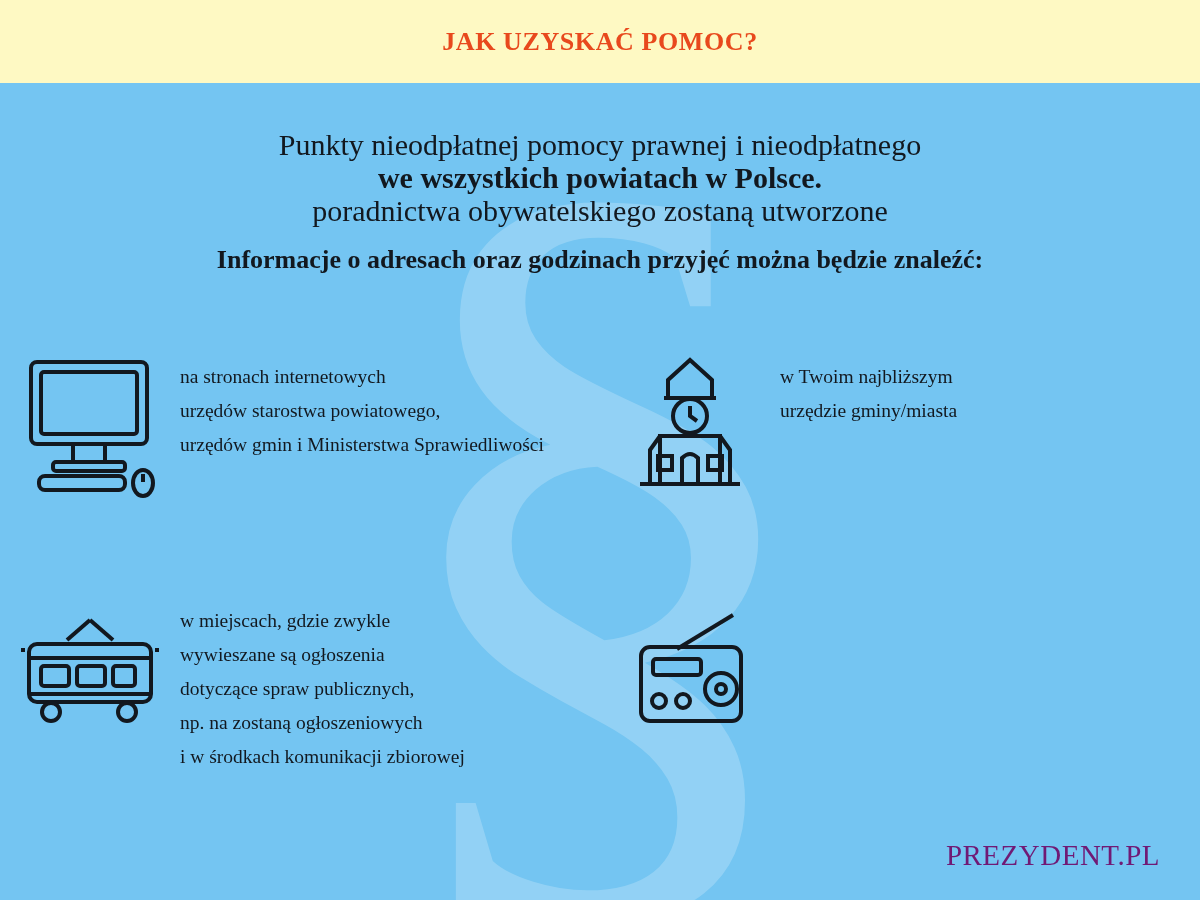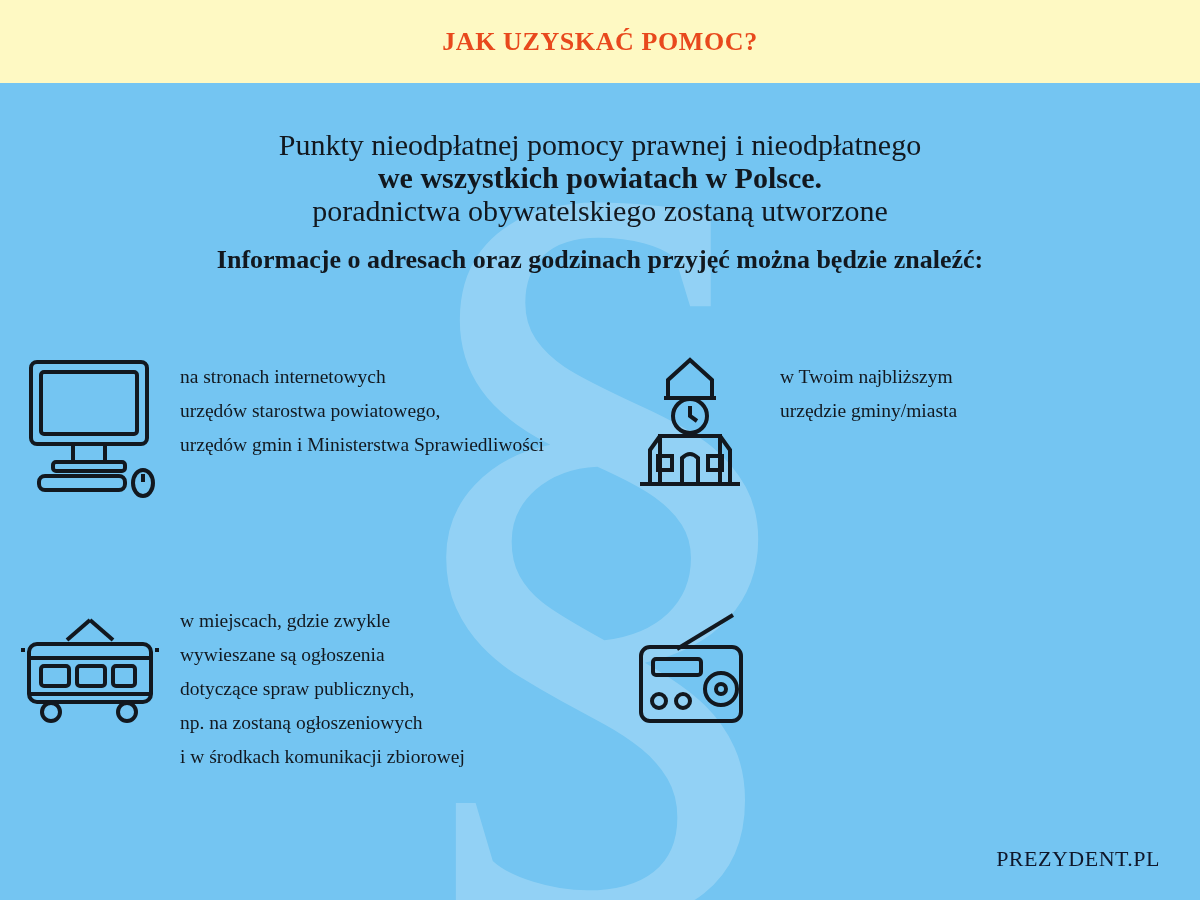--- a/index.html
+++ b/index.html
@@ -116,23 +116,23 @@
     margin-top: 105px;
   }
   .row2 .cell-text {
     padding-top: 0;
   }
   
   .footer {
     position: absolute;
     right: 40px;
     bottom: 28px;
-    font-size: 22px;
+    font-size: 29px;
     letter-spacing: 0.5px;
-    color: #0f172a;
+    color: #701a75;
     z-index: 3;
   }
 </style>
 </head>
 <body>
 
 <div class="poster">
 
   <div class="header-bar">
     <div class="header-title">JAK UZYSKAĆ POMOC?</div>

